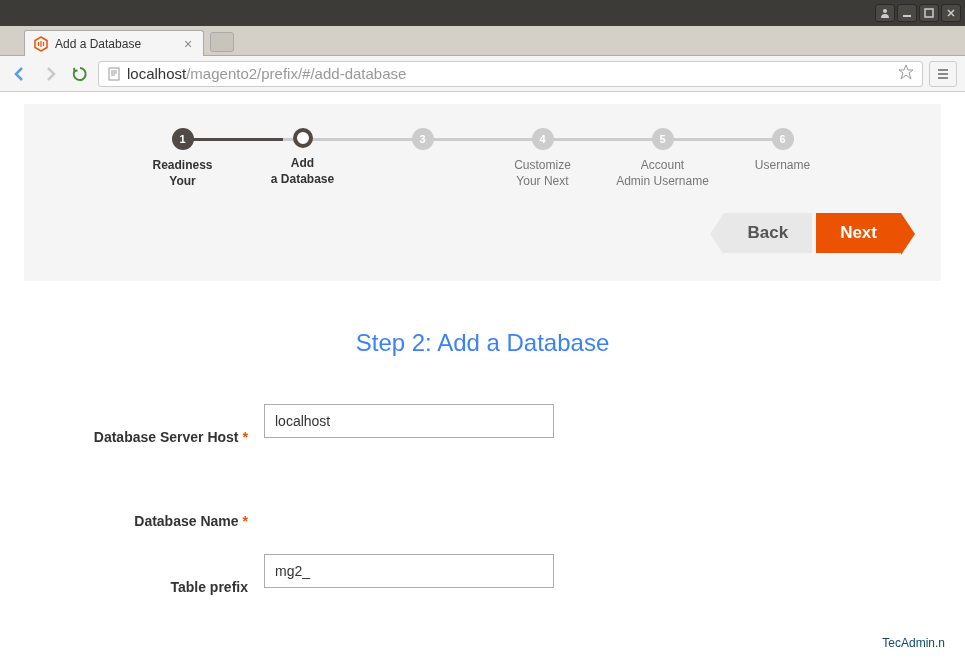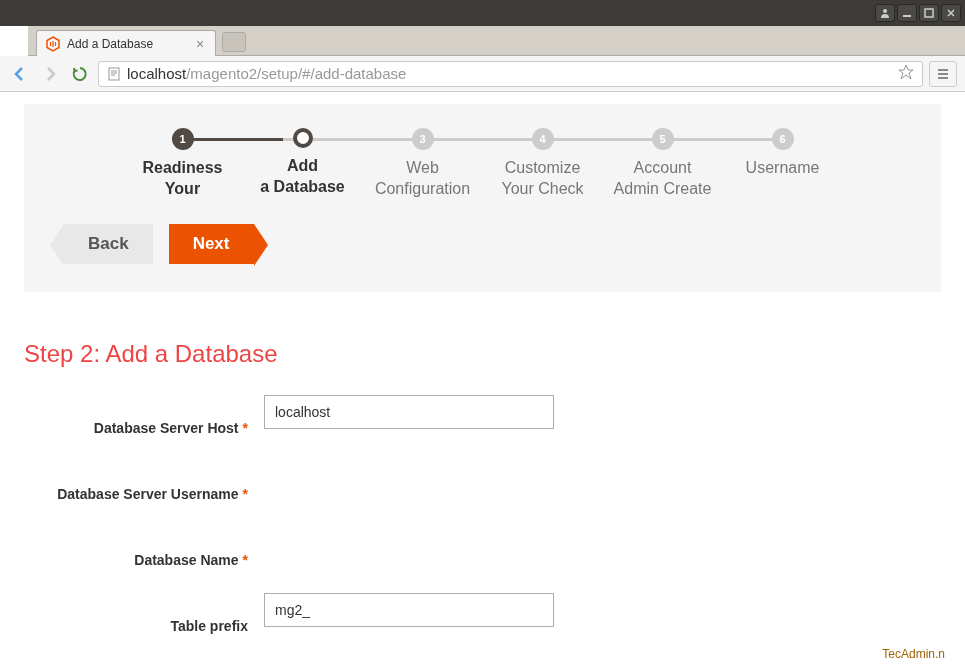--- a/index.html
+++ b/index.html
@@ -4,21 +4,21 @@
   <style>
     * { margin: 0; padding: 0; box-sizing: border-box; }
     body { font-family: -apple-system, BlinkMacSystemFont, "Segoe UI", Helvetica, Arial, sans-serif; background: #fff; overflow: hidden; }
     
     
     .window-chrome { background: #3c3b37; height: 26px; display: flex; justify-content: flex-end; align-items: center; padding: 0 4px; gap: 2px; }
     .win-btn { width: 20px; height: 18px; background: #4a4944; border: 1px solid #2a2926; border-radius: 3px; display: flex; align-items: center; justify-content: center; cursor: pointer; }
     .win-btn svg { width: 10px; height: 10px; }
     
     
-    .tab-bar { background: #d4d0c8; height: 30px; display: flex; align-items: flex-end; padding-left: 8px; border-bottom: 1px solid #aaa; margin-left: 28px; }
+    .tab-bar { background: #d4d0c8; height: 30px; display: flex; align-items: flex-end; padding-left: 24px; border-bottom: 1px solid #aaa; }
     .tab { background: #f5f5f5; border: 1px solid #aaa; border-bottom: none; border-radius: 3px 3px 0 0; height: 26px; display: flex; align-items: center; padding: 0 8px; gap: 6px; min-width: 180px; position: relative; top: 1px; }
     .tab-favicon { width: 16px; height: 16px; }
     .tab-title { font-size: 12px; color: #333; flex: 1; }
     .tab-close { width: 14px; height: 14px; color: #888; cursor: pointer; display: flex; align-items: center; justify-content: center; font-size: 14px; }
     .new-tab { width: 24px; height: 20px; background: #c8c4bc; border: 1px solid #aaa; border-radius: 3px; margin-left: 6px; margin-bottom: 3px; }
     
     
     .address-bar { background: #f5f5f5; height: 36px; display: flex; align-items: center; padding: 0 8px; gap: 6px; border-bottom: 1px solid #ccc; }
     .nav-btn { width: 24px; height: 24px; display: flex; align-items: center; justify-content: center; cursor: pointer; border-radius: 3px; }
     .nav-btn.disabled { opacity: 0.4; }
@@ -34,38 +34,38 @@
     
     
     .wizard-box { background: #f5f5f5; padding: 24px 40px 28px 40px; }
     .steps { display: flex; justify-content: center; position: relative; max-width: 720px; margin: 0 auto; }
     .steps-line { position: absolute; top: 10px; left: 60px; right: 60px; height: 3px; background: #ccc; z-index: 0; }
     .steps-line-active { position: absolute; top: 10px; left: 60px; width: 100px; height: 3px; background: #514943; z-index: 1; }
     .step { flex: 1; text-align: center; position: relative; z-index: 2; }
     .step-circle { width: 22px; height: 22px; border-radius: 50%; background: #ccc; color: #fff; font-size: 11px; font-weight: bold; display: flex; align-items: center; justify-content: center; margin: 0 auto 8px auto; }
     .step.done .step-circle { background: #514943; }
     .step.current .step-circle { background: #fff; border: 4px solid #514943; width: 20px; height: 20px; }
-    .step-label { font-size: 16px; color: #777; line-height: 1.3; }
+    .step-label { font-size: 12px; color: #777; line-height: 1.3; }
     .step.done .step-label, .step.current .step-label { color: #333; font-weight: 600; }
     
     
-    .wizard-nav { display: flex; justify-content: flex-start; gap: 16px; margin-top: 24px; }
+    .wizard-nav { display: flex; justify-content: flex-end; gap: 4px; margin-top: 24px; }
     .btn-back { background: #e8e8e8; color: #555; border: none; font-size: 17px; font-weight: 600; padding: 10px 24px; cursor: pointer; position: relative; }
     .btn-back::before { content: ""; position: absolute; left: -14px; top: 0; border-top: 21px solid transparent; border-bottom: 21px solid transparent; border-right: 14px solid #e8e8e8; }
     .btn-next { background: #eb5202; color: #fff; border: none; font-size: 17px; font-weight: 600; padding: 0 24px; cursor: pointer; position: relative; }
     .btn-next::after { content: ""; position: absolute; right: -14px; top: 0; border-top: 21px solid transparent; border-bottom: 21px solid transparent; border-left: 14px solid #eb5202; }
     
     
-    .page-title { font-size: 24px; color: #ef4444; font-weight: 400; margin: 48px 0 20px 0; }
+    .page-title { font-size: 24px; color: #3b82f6; font-weight: 400; margin: 48px 0 40px 0; text-align: center; }
     .form-row { display: flex; align-items: center; margin-bottom: 18px; }
     .form-label { width: 240px; text-align: right; padding-right: 16px; font-size: 14px; color: #333; font-weight: 600; margin-top: 32px; }
     .required-mark { color: #eb5202; margin-left: 4px; }
     .form-input { width: 290px; height: 34px; border: 1px solid #adadad; padding: 0 10px; font-size: 14px; color: #333; background: #fff; }
     
-    .watermark { position: absolute; bottom: 4px; right: 20px; color: #a16207; font-size: 12px; }
+    .watermark { position: absolute; bottom: 15px; right: 20px; color: #0c4a6e; font-size: 12px; }
     
     
     .content-wrapper::-webkit-scrollbar { width: 14px; }
     .content-wrapper::-webkit-scrollbar-track { background: #f0f0f0; }
     .content-wrapper::-webkit-scrollbar-thumb { background: #b8b8b8; border-radius: 2px; border: 2px solid #f0f0f0; }
     .content-wrapper::-webkit-scrollbar-button { height: 14px; background: #e8e8e8; }
   </style>
 </head>
 <body>
 
@@ -122,21 +122,21 @@
       <svg width="18" height="18" viewBox="0 0 18 18">
         <path d="M9 3 A6 6 0 1 1 3.5 6" fill="none" stroke="#4a8a3a" stroke-width="2"></path>
         <path d="M3 3 L3.5 6 L6.5 5.5" fill="none" stroke="#4a8a3a" stroke-width="2"></path>
       </svg>
     </div>
   <div class="url-field">
     <svg width="14" height="14" viewBox="0 0 14 14">
         <rect x="2" y="1" width="10" height="12" fill="none" stroke="#999" stroke-width="1"></rect>
         <path d="M4 4 L10 4 M4 6 L10 6 M4 8 L8 8" stroke="#999" stroke-width="1"></path>
       </svg>
-    <span class="url-text"><span class="host">localhost</span><span>/magento2/setup/#/add-database</span></span>
+    <span class="url-text"><span class="host">localhost</span><span>/magento2/prefix/#/add-database</span></span>
     <span style="flex:1"></span>
     <span class="star-icon"><svg width="16" height="16" viewBox="0 0 16 16">
           <path d="M8 1 L10 6 L15 6 L11 9 L13 15 L8 11 L3 15 L5 9 L1 6 L6 6 Z" fill="none" stroke="#999" stroke-width="1"></path>
         </svg></span>
   </div>
   <div class="menu-btn">
       <svg width="14" height="14" viewBox="0 0 14 14">
         <path d="M2 3 L12 3 M2 7 L12 7 M2 11 L12 11" stroke="#666" stroke-width="1.5"></path>
       </svg>
     </div>
@@ -153,50 +153,48 @@
         <div class="step done">
           <div class="step-circle">1</div>
           <div class="step-label"><span>Readiness</span><br><span>Your</span></div>
         </div>
         <div class="step current">
           <div class="step-circle"></div>
           <div class="step-label"><span>Add</span><br><span>a Database</span></div>
         </div>
         <div class="step">
           <div class="step-circle">3</div>
-          <div class="step-label"><span>Web</span><br><span>Configuration</span></div>
         </div>
         <div class="step">
           <div class="step-circle">4</div>
-          <div class="step-label"><span>Customize</span><br><span>Your Check</span></div>
+          <div class="step-label"><span>Customize</span><br><span>Your Next</span></div>
         </div>
         <div class="step">
           <div class="step-circle">5</div>
-          <div class="step-label"><span>Account</span><br><span>Admin Create</span></div>
+          <div class="step-label"><span>Account</span><br><span>Admin Username</span></div>
         </div>
         <div class="step">
           <div class="step-circle">6</div>
           <div class="step-label"><span>Username</span><br><span></span></div>
         </div>
       </div>
 
       <div class="wizard-nav">
         <button class="btn-back">Back</button>
         <button class="btn-next">Next</button>
       </div>
     </div>
 
     <h1 class="page-title">Step 2: Add a Database</h1>
 
     <div class="form-row">
       <label class="form-label"><span>Database Server Host</span><span class="required-mark">*</span></label>
       <input class="form-input" type="text" value="localhost" style="">
     </div>
     <div class="form-row">
-      <label class="form-label"><span>Database Server Username</span><span class="required-mark">*</span></label>
     </div>
     <div class="form-row">
       <label class="form-label"><span>Database Name</span><span class="required-mark">*</span></label>
     </div>
     <div class="form-row">
       <label class="form-label"><span>Table prefix</span></label>
       <input class="form-input" type="text" value="mg2_" style="">
     </div>
 
   </div>

